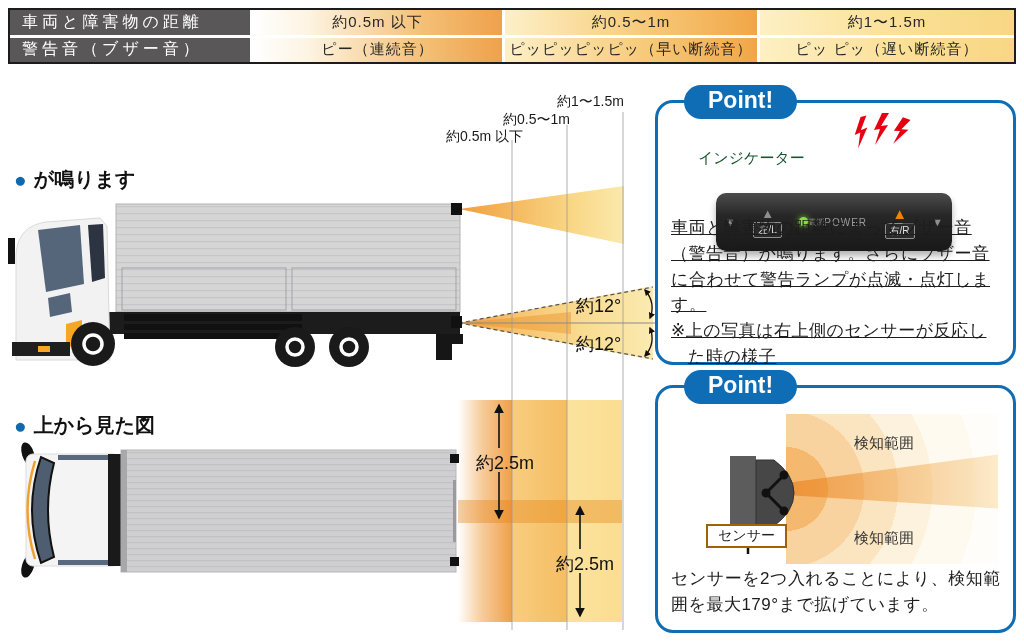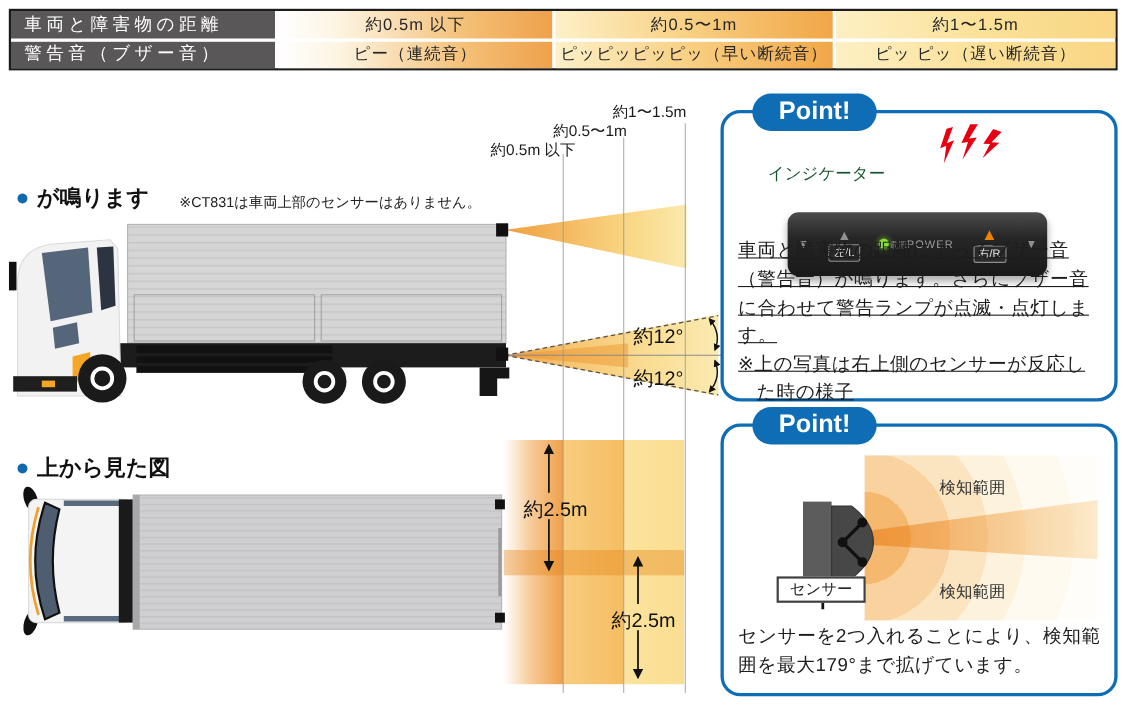--- a/index.html
+++ b/index.html
@@ -69,21 +69,21 @@
   .pnote{padding-left:1em;text-indent:-1em;}
 
   
   .field{position:absolute;left:128px;top:26px;width:212px;height:150px;
     background:radial-gradient(circle at 0 50%,rgba(242,166,74,.8) 0 42px,rgba(244,180,95,.6) 42px 78px,
       rgba(247,203,130,.5) 78px 112px,rgba(250,224,170,.4) 112px 146px,rgba(252,238,205,.3) 146px 190px,rgba(253,246,228,.2) 190px);}
   .wedge{position:absolute;left:0;top:0;width:100%;height:100%;
     clip-path:polygon(0 46%,100% 27%,100% 63%,0 54%);
     background:linear-gradient(to right,rgba(233,123,20,.6),rgba(245,190,90,.3));}
   .rlabel{position:absolute;font-size:15px;color:#333;white-space:nowrap;}
-  .sensor-tag{position:absolute;left:48px;top:136px;border:2px solid #404040;background:#fff;
+  .sensor-tag{position:absolute;left:48px;top:136px;border:2px solid #a16207;background:#fff;
     font-size:14px;padding:1px 10px;white-space:nowrap;z-index:3;}
   .p2body{position:absolute;left:13px;right:9px;top:178px;font-size:17px;line-height:1.5;
     letter-spacing:.5px;color:#1d1d1d;margin:0;}
 </style>
 </head>
 <body>
 
 <div class="canvas">
 
   <div class="dist-table">
@@ -147,21 +147,20 @@
     <g>
       <line x1="580" y1="507" x2="580" y2="549" stroke="#111" stroke-width="1.6" marker-start="url(#ah)"></line>
       <line x1="580" y1="573" x2="580" y2="616" stroke="#111" stroke-width="1.6" marker-end="url(#ah)"></line>
     </g>
   </svg>
 
   <div class="section-title" style="left:14px;top:166px;">
     <span class="bullet">●</span>
     <span>が鳴ります</span>
   </div>
-  <div class="side-note">※CT831は車両上部のセンサーはありません。</div>
 
   <svg class="overlay" style="left:8px;top:192px;" width="462" height="182" viewBox="0 0 462 182">
     <defs>
       <pattern id="boxStripes" width="8" height="7" patternUnits="userSpaceOnUse">
         <rect width="8" height="7" fill="#d5d5d6"></rect>
           <rect width="8" height="1.2" fill="#c6c6c8"></rect>
       </pattern>
     </defs>
 
     <rect x="108" y="12" width="344" height="108" fill="url(#boxStripes)" stroke="#b4b4b6"></rect>

